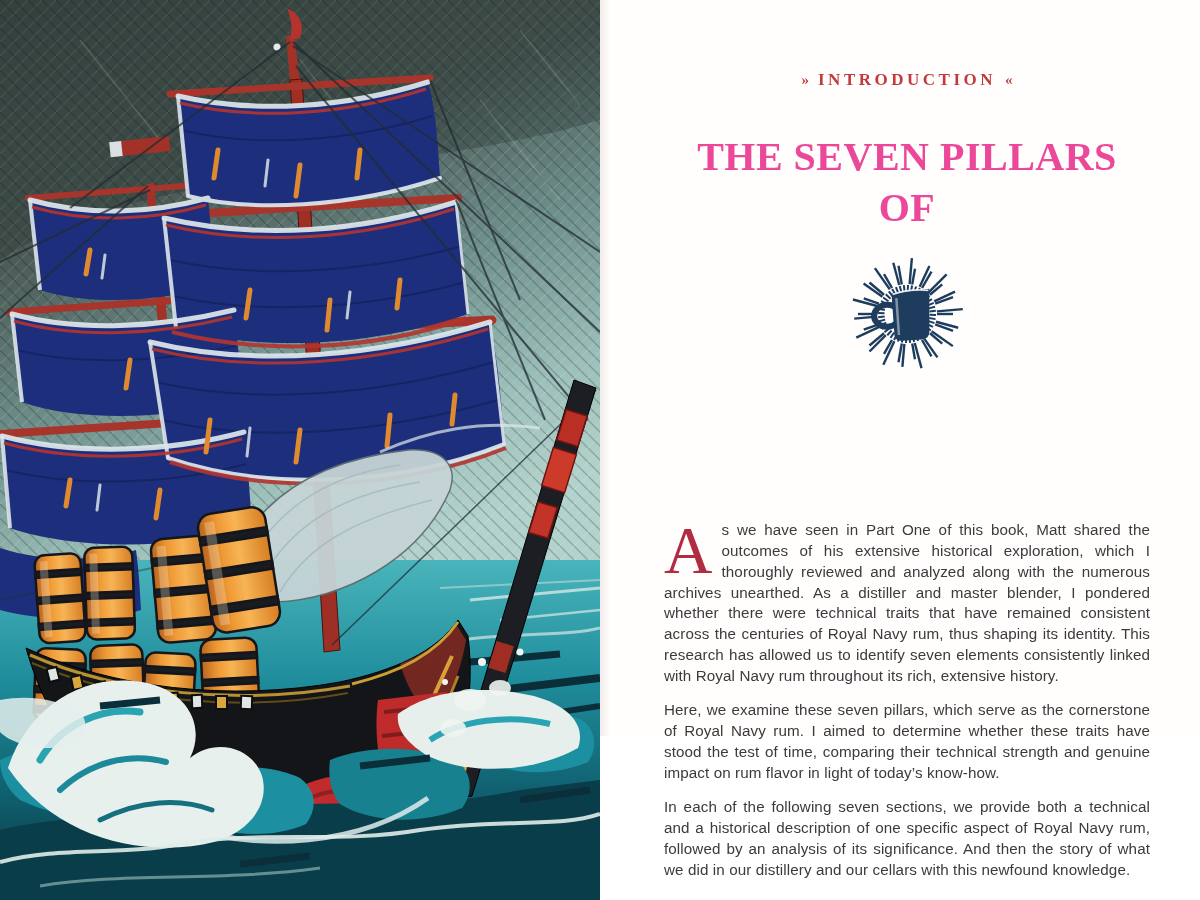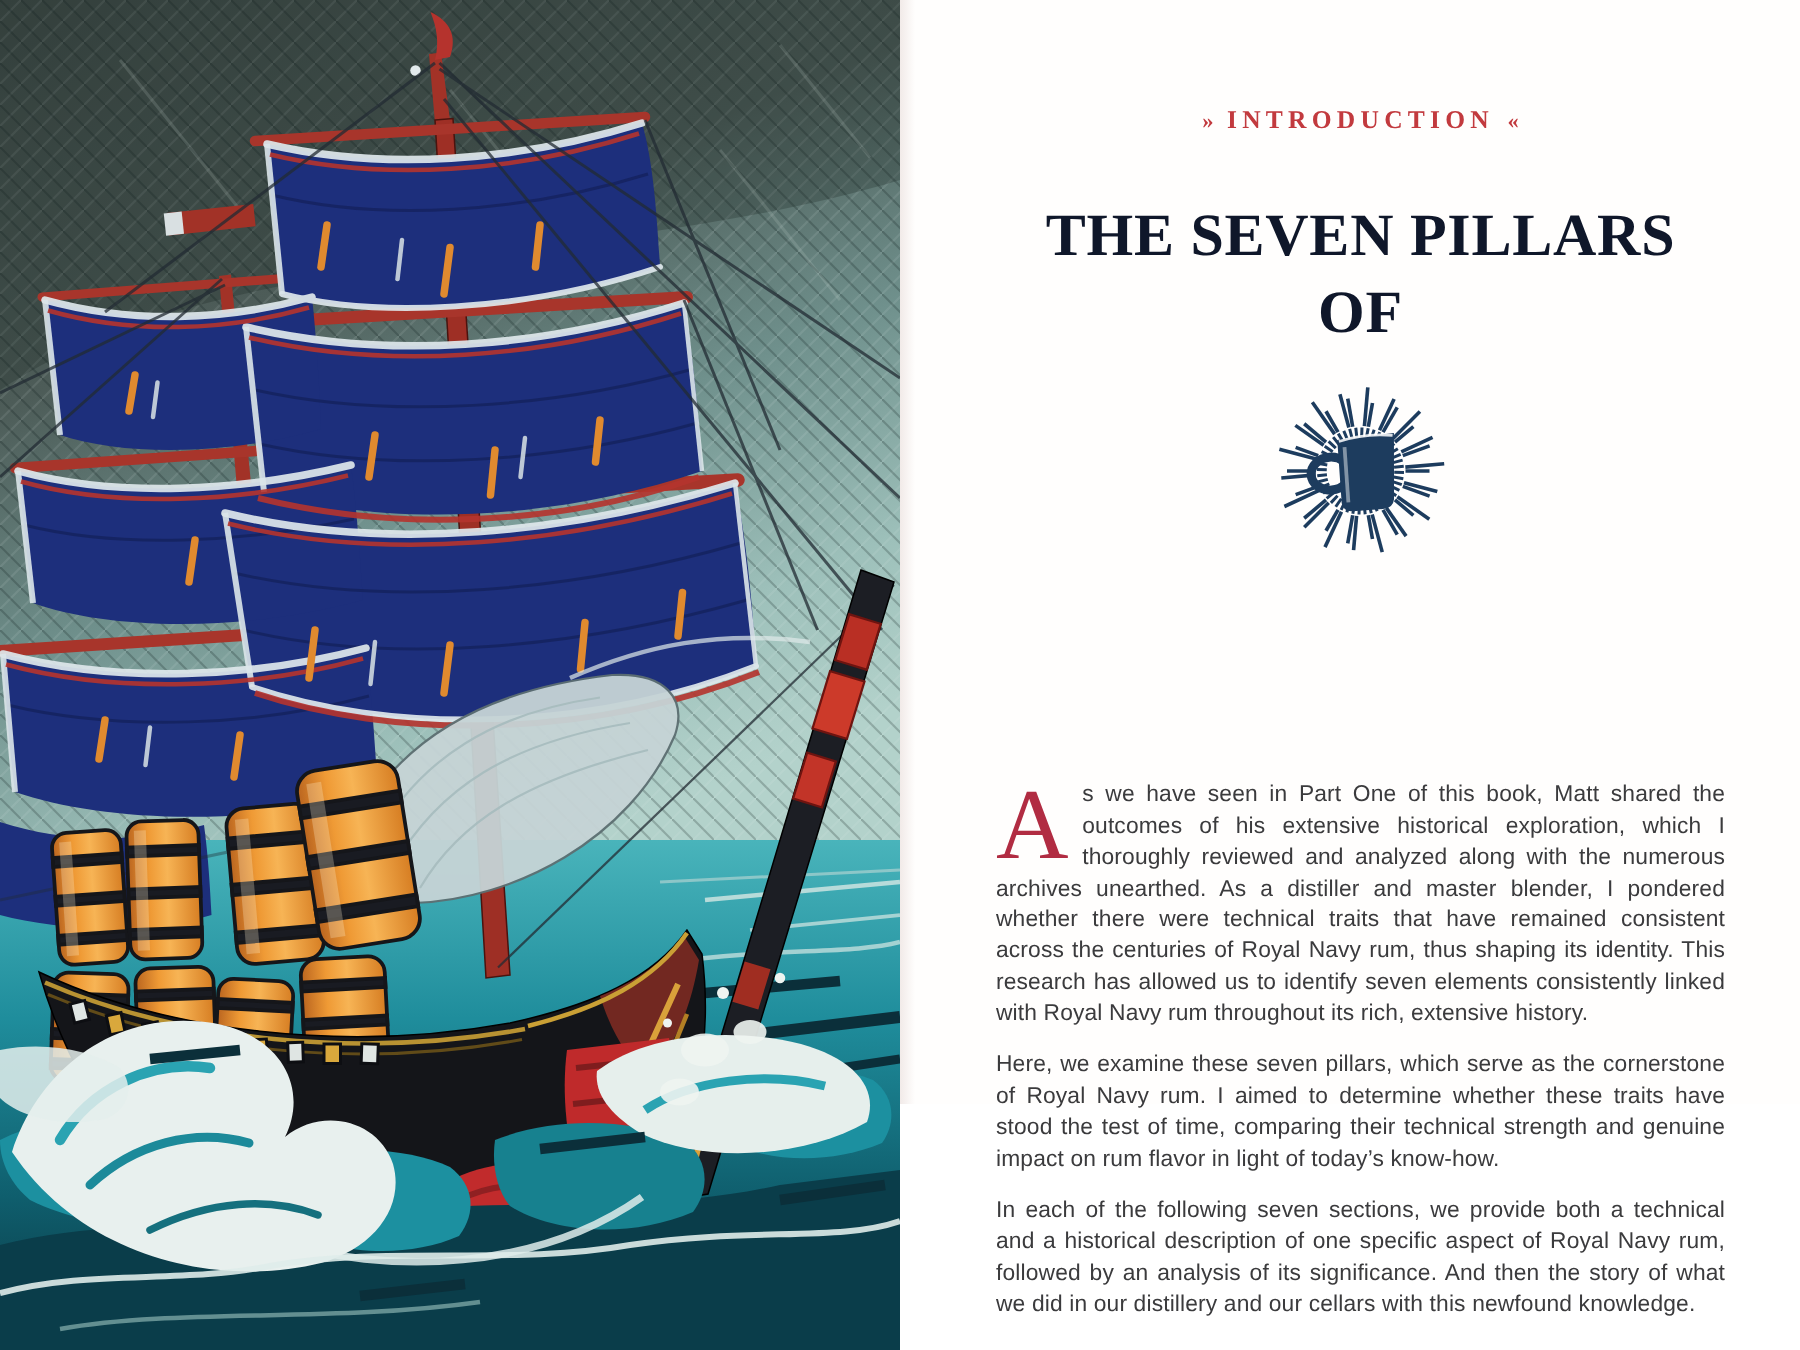--- a/index.html
+++ b/index.html
@@ -12,21 +12,21 @@
   .page::before{content:"";position:absolute;left:0;top:0;bottom:0;width:10px;
         background:linear-gradient(90deg,rgba(120,60,50,0.10),rgba(120,60,50,0));}
   .kicker{margin-top:70px;text-align:center;color:#c23a3e;
           font-family:"Liberation Serif",serif;font-weight:bold;font-size:17px;
           letter-spacing:3.5px;}
   .kicker .mark{font-size:15px;letter-spacing:0;}
   .kicker .mark.l{margin-right:9px;}
   .kicker .mark.r{margin-left:9px;}
   .title{margin:42px 0 0;text-align:center;font-family:"Liberation Serif",serif;
          font-weight:700;font-size:40px;line-height:1.27;letter-spacing:0.5px;
-         color:#0f172a;}
+         color:#ec4899;}
   .title span{display:block;}
   .emblem{width:120px;height:120px;margin:20px auto 0;}
   .bodytext{margin-top:146px;}
   .bodytext p{font-size:15.2px;line-height:1.38;text-align:justify;color:#3b3b3d;
          margin:0 0 13px;letter-spacing:0.1px;}
   .dropcap{float:left;font-family:"Liberation Serif",serif;font-size:67px;
          line-height:53px;color:#b12c42;margin:4px 9px 0 0;}
 </style>
 </head>
 <body>

